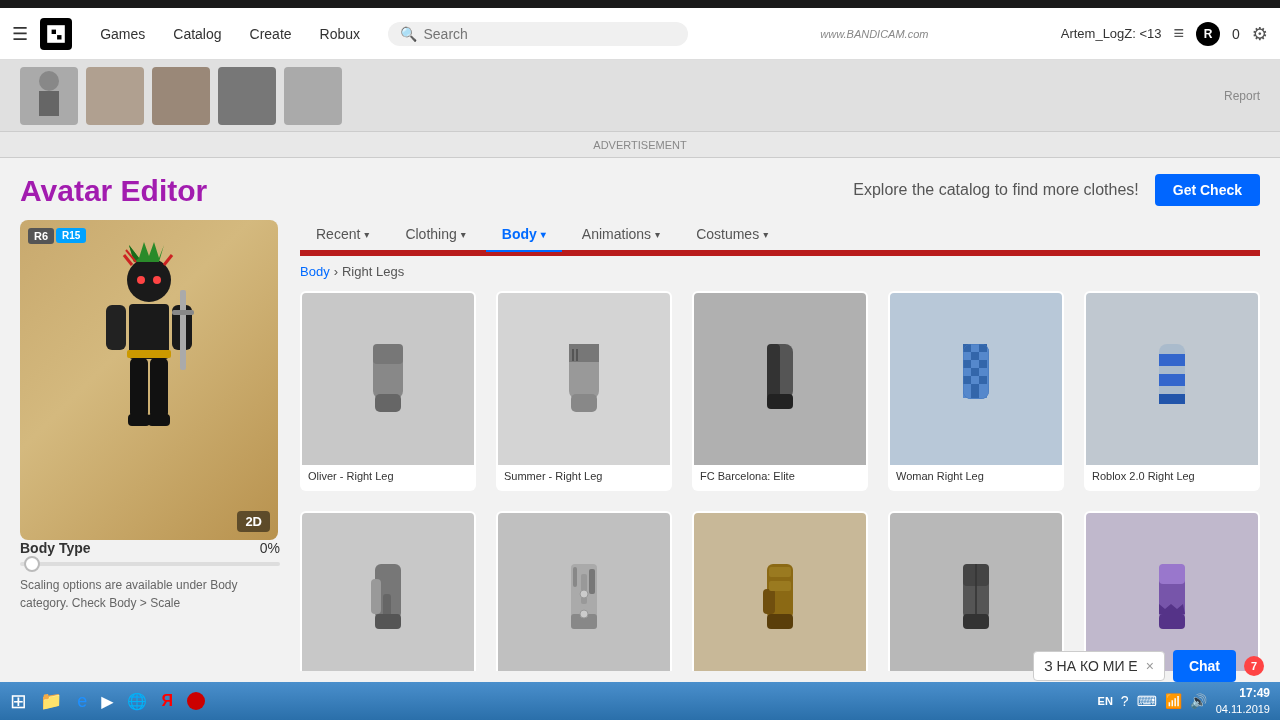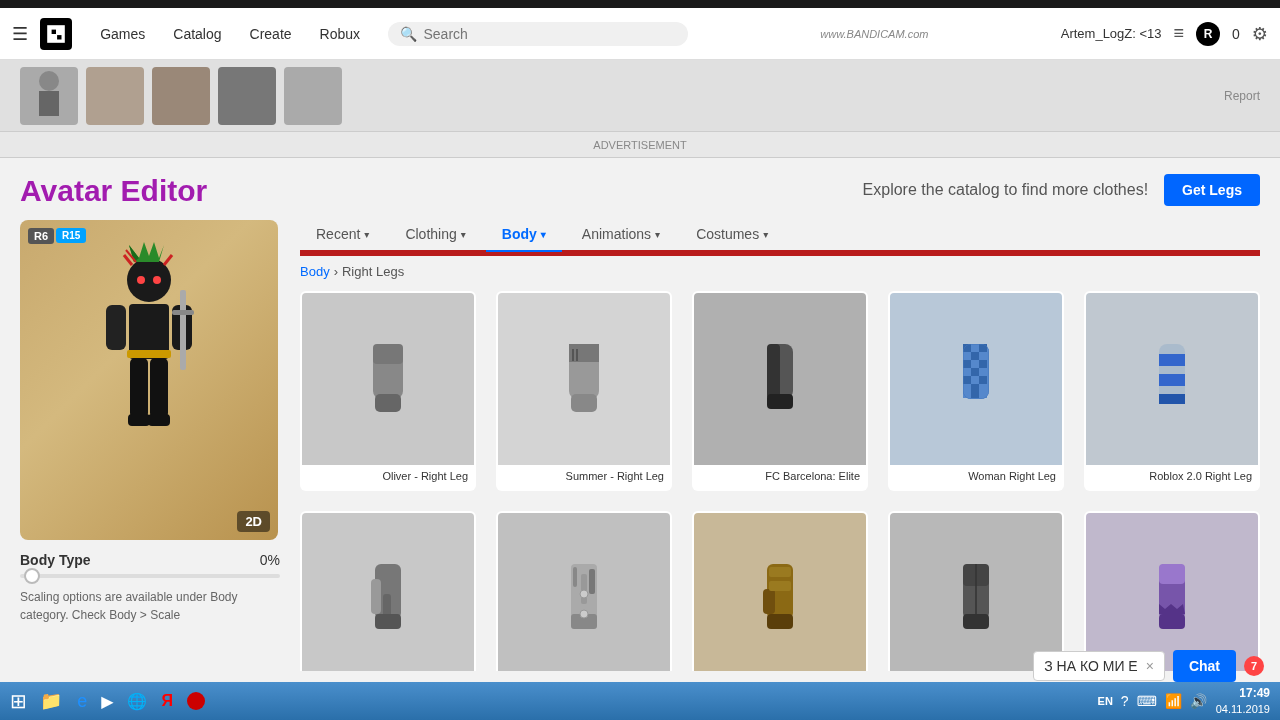--- a/index.html
+++ b/index.html
@@ -105,21 +105,21 @@
       padding: 2px 6px; border-radius: 3px;
     }
     .avatar-2d {
       position: absolute; bottom: 8px; right: 8px;
       background: rgba(0,0,0,0.5); color: white;
       font-size: 13px; font-weight: bold;
       padding: 3px 8px; border-radius: 4px;
       cursor: pointer;
     }
 
-    .body-type-section { margin-top: 12px; }
+    .body-type-section { }
     .body-type-header { display: flex; justify-content: space-between; align-items: center; margin-bottom: 6px; }
     .body-type-label { font-size: 14px; font-weight: 600; color: #333; }
     .body-type-pct { font-size: 14px; color: #333; }
     .body-type-slider {
       width: 100%;
       height: 4px;
       background: #ddd;
       border-radius: 2px;
       position: relative;
     }
@@ -185,21 +185,20 @@
     }
     .breadcrumb a { color: #006aff; cursor: pointer; text-decoration: none; }
 
     
     .items-grid {
       display: grid;
       grid-template-columns: repeat(5, 1fr);
       gap: 20px;
       overflow-y: auto;
       max-height: 380px;
-      text-align: right;
     }
     .item-card {
       background: white;
       border-radius: 6px;
       overflow: hidden;
       cursor: pointer;
       border: 2px solid transparent;
     }
     .item-img {
       width: 100%;
@@ -417,21 +416,21 @@
         <div class="body-type-slider-thumb"></div>
       </div>
       <p class="scaling-note">Scaling options are available under Body category. Check Body &gt; Scale</p>
     </div>
   </div>
 
   <div class="right-panel">
 
     <div class="promo-bar">
       <span class="promo-text">Explore the catalog to find more clothes!</span>
-      <button class="get-more-btn">Get Legs</button>
+      <button class="get-more-btn">Get Check</button>
     </div>
 
     <div class="tabs-bar">
       <div class="tab">
         <span>Recent</span>
         <span class="tab-arrow">▾</span>
       </div>
       <div class="tab">
         <span>Clothing</span>
         <span class="tab-arrow">▾</span>

